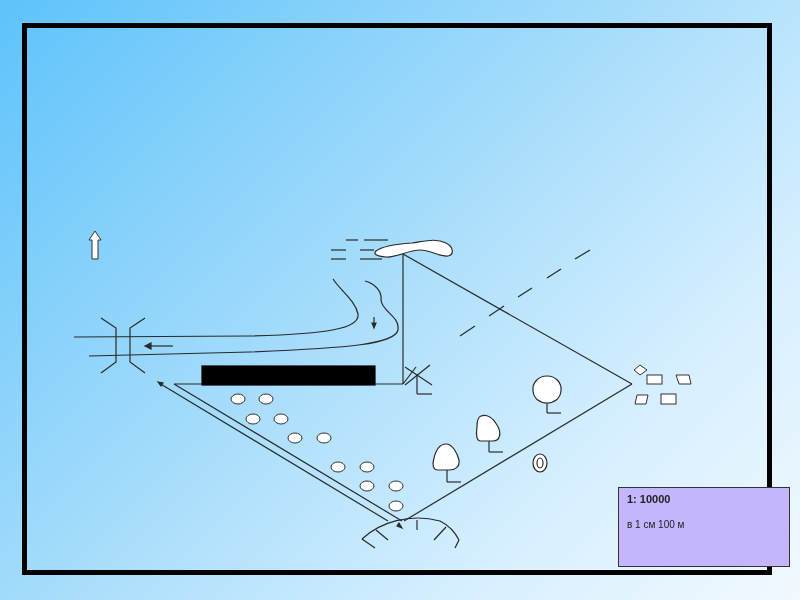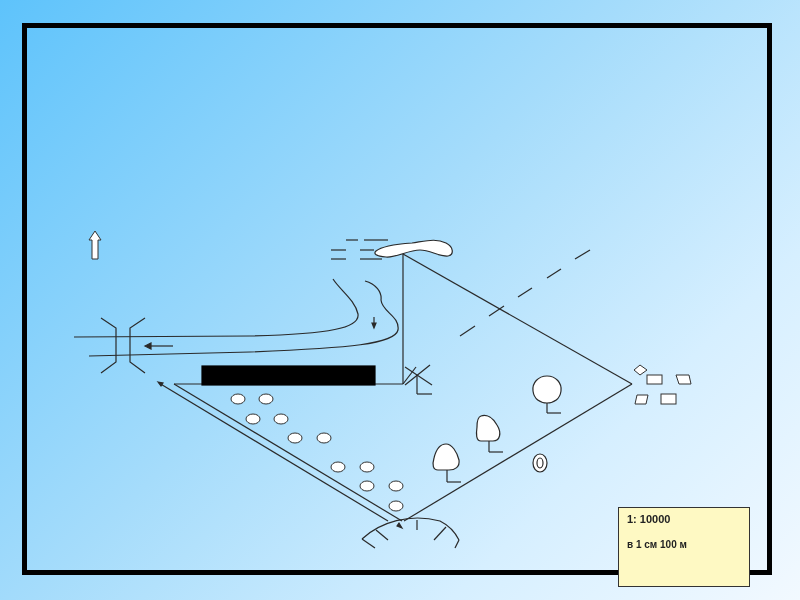--- a/index.html
+++ b/index.html
@@ -7,26 +7,26 @@
     width: 800px; height: 600px; overflow: hidden; position: relative;
     background: linear-gradient(135deg, #5ec3fb 0%, #a5dcfb 45%, #d6efff 75%, #f2f9ff 100%);
     font-family: "Liberation Sans", sans-serif;
   }
   #frame {
     position: absolute; left: 22px; top: 23px; width: 740px; height: 542px;
     border: 5px solid #000; box-sizing: content-box;
   }
   #map-svg { position: absolute; left: 0; top: 0; }
   #legend {
-    position: absolute; left: 618px; top: 507px; width: 132px; height: 80px;
-    background: #fef9c3; border: 1px solid #333; box-sizing: border-box;
+    position: absolute; left: 618px; top: 487px; width: 172px; height: 80px;
+    background: #c4b5fd; border: 1px solid #333; box-sizing: border-box;
     padding: 5px 8px; font-size: 11px; color: #222;
   }
   #legend .scale { font-weight: bold; margin-bottom: 14px; }
-  #legend .desc { font-size: 10px; font-weight: bold; }
+  #legend .desc { font-size: 10px; }
 </style>
 </head>
 <body>
 
 <div id="frame"></div>
 
 <svg id="map-svg" width="800" height="600" viewBox="0 0 800 600">
   <g stroke="#2a2a2a" stroke-width="1.2" fill="none">
 
     <g>

